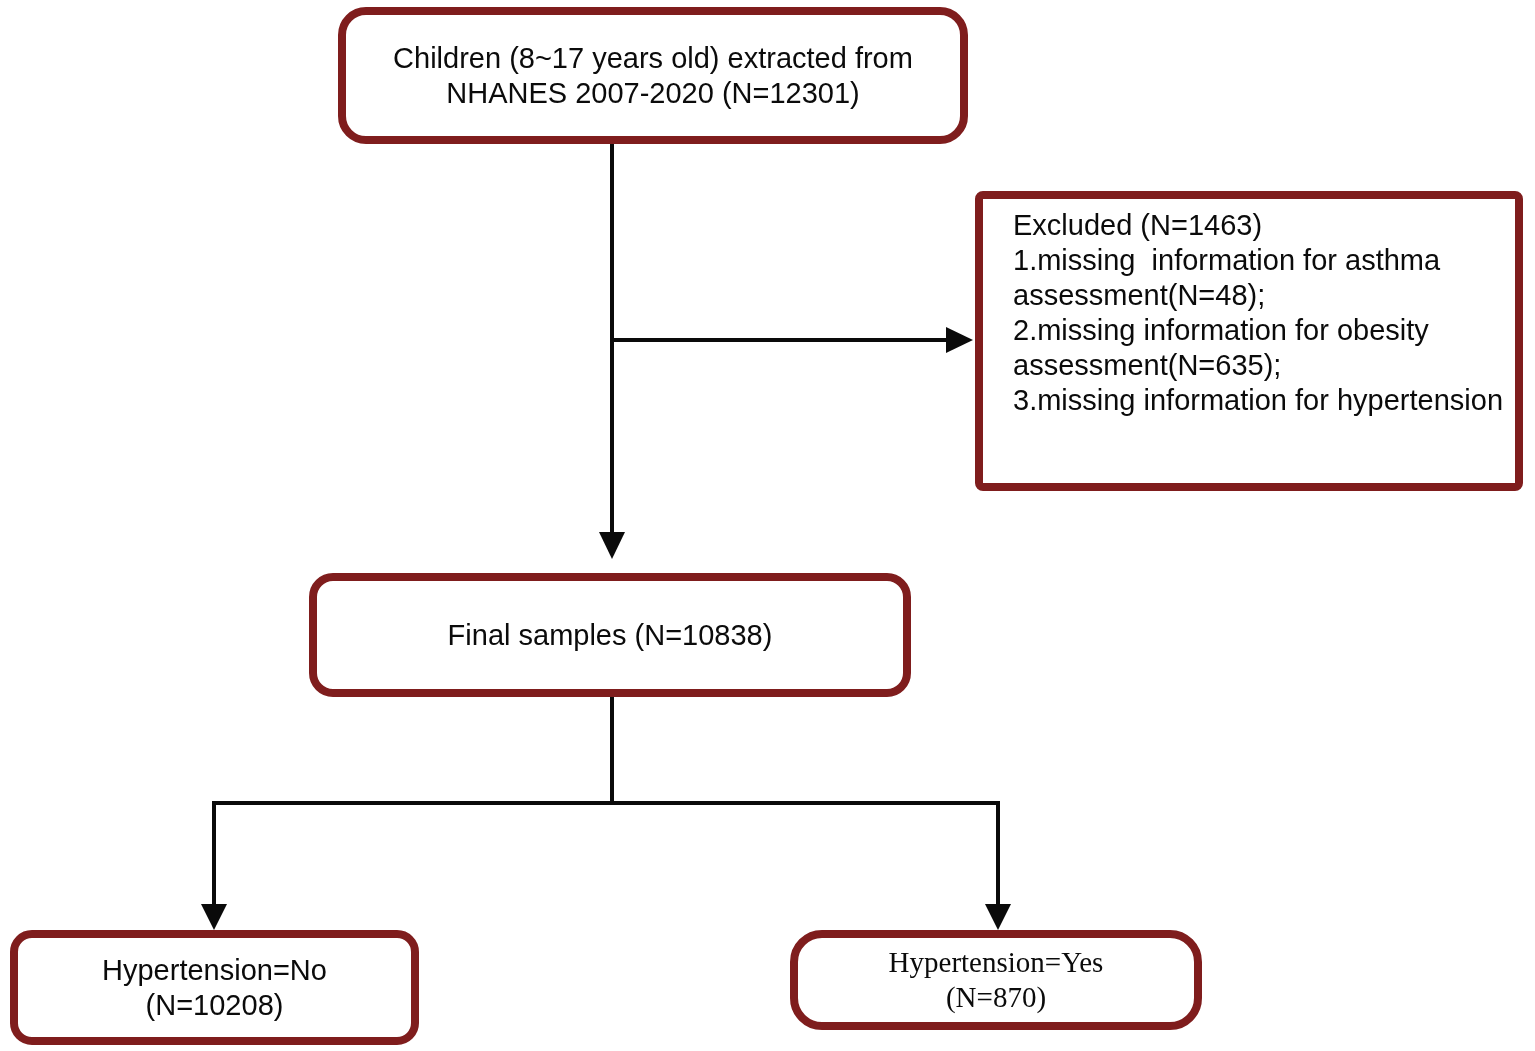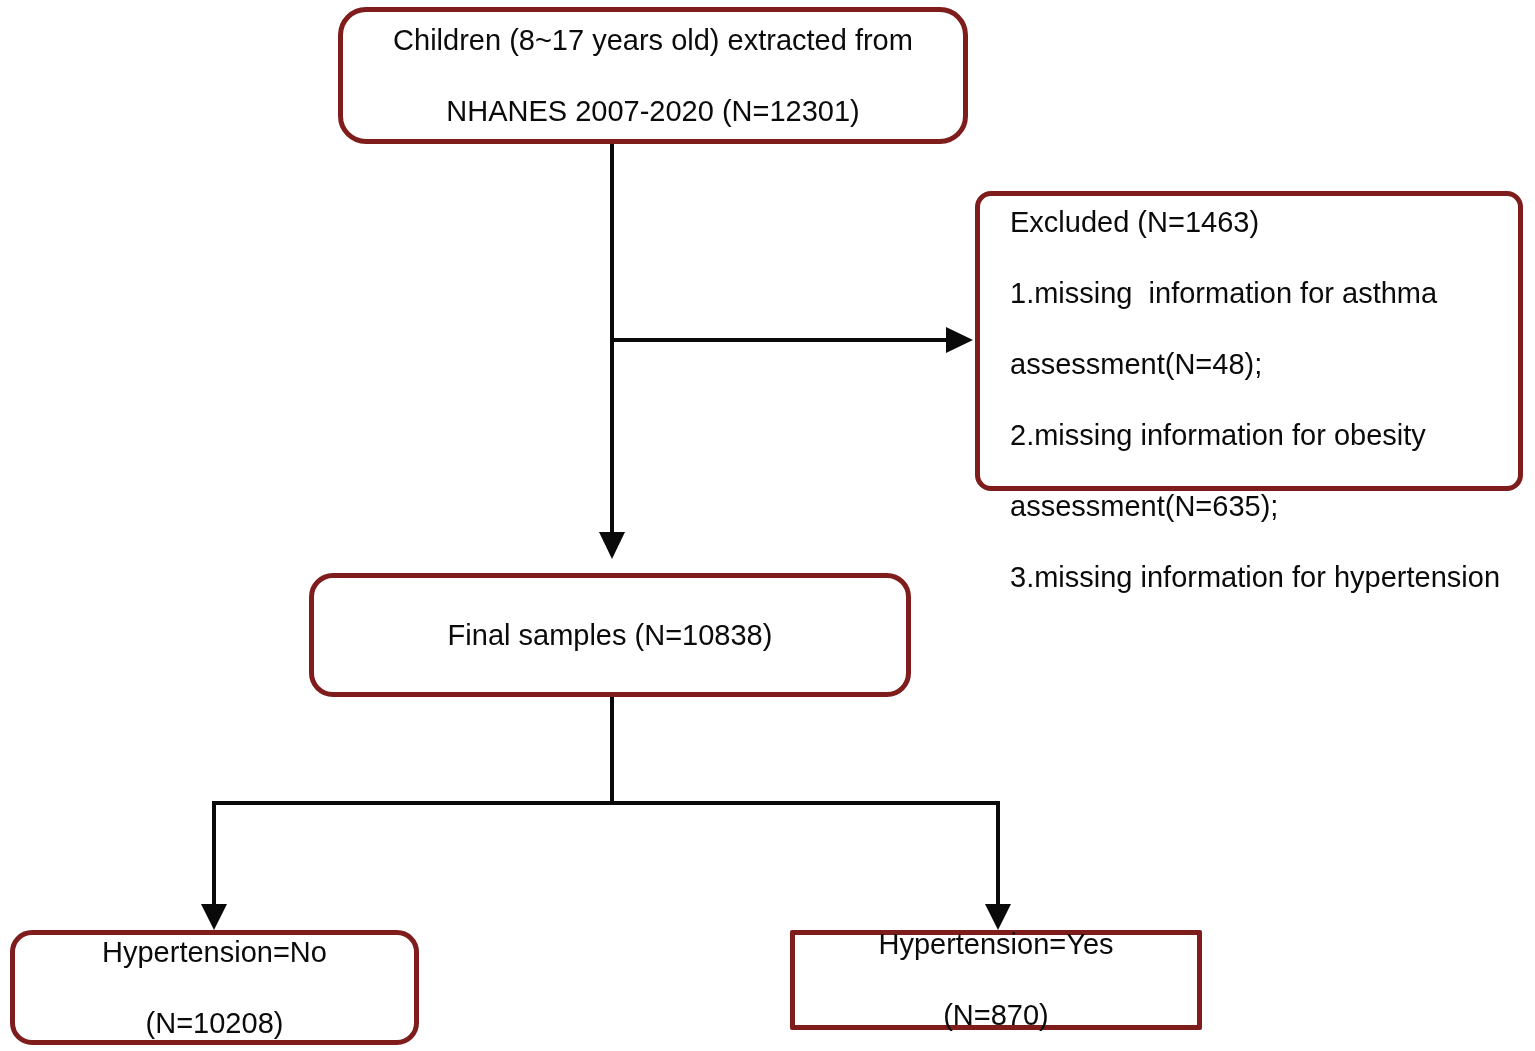--- a/index.html
+++ b/index.html
@@ -27,43 +27,42 @@
     fill: none;
   }
   .connectors polygon {
     fill: #0a0a0a;
     stroke: none;
   }
   .node {
     position: absolute;
     box-sizing: border-box;
     background: #ffffff;
-    border: 5px solid #7f1d1d;
+    border: 8px solid #7f1d1d;
     color: #0b0b0b;
     font-size: 29px;
     line-height: 35px;
     display: flex;
     flex-direction: column;
     justify-content: center;
     align-items: center;
-    gap: 36px;
   }
   .node .nline {
     white-space: pre;
   }
   .node-population {
     left: 338px; top: 7px;
     width: 630px; height: 137px;
     border-radius: 28px;
     text-align: center;
   }
   .node-excluded {
     left: 975px; top: 191px;
     width: 548px; height: 300px;
-    border-radius: 16px;
+    border-radius: 8px;
     justify-content: flex-start;
     align-items: flex-start;
     padding: 9px 4px 0 30px;
     text-align: left;
   }
   .node-final {
     left: 309px; top: 557px;
     width: 602px; height: 124px;
     border-radius: 24px;
     text-align: center;
@@ -71,22 +70,23 @@
   }
   .node-hyp-no {
     left: 10px; top: 930px;
     width: 409px; height: 115px;
     border-radius: 22px;
     text-align: center;
   }
   .node-hyp-yes {
     left: 790px; top: 930px;
     width: 412px; height: 100px;
-    border-radius: 2px;
+    border-radius: 32px;
     text-align: center;
+    font-family: Liberation Serif, serif;
   }
 </style>
 </head>
 <body>
 
 <div class="canvas">
 
   <svg class="connectors" viewBox="0 0 1535 1051" xmlns="http://www.w3.org/2000/svg">
     <g>
       <path d="M612 143 V534"></path>

